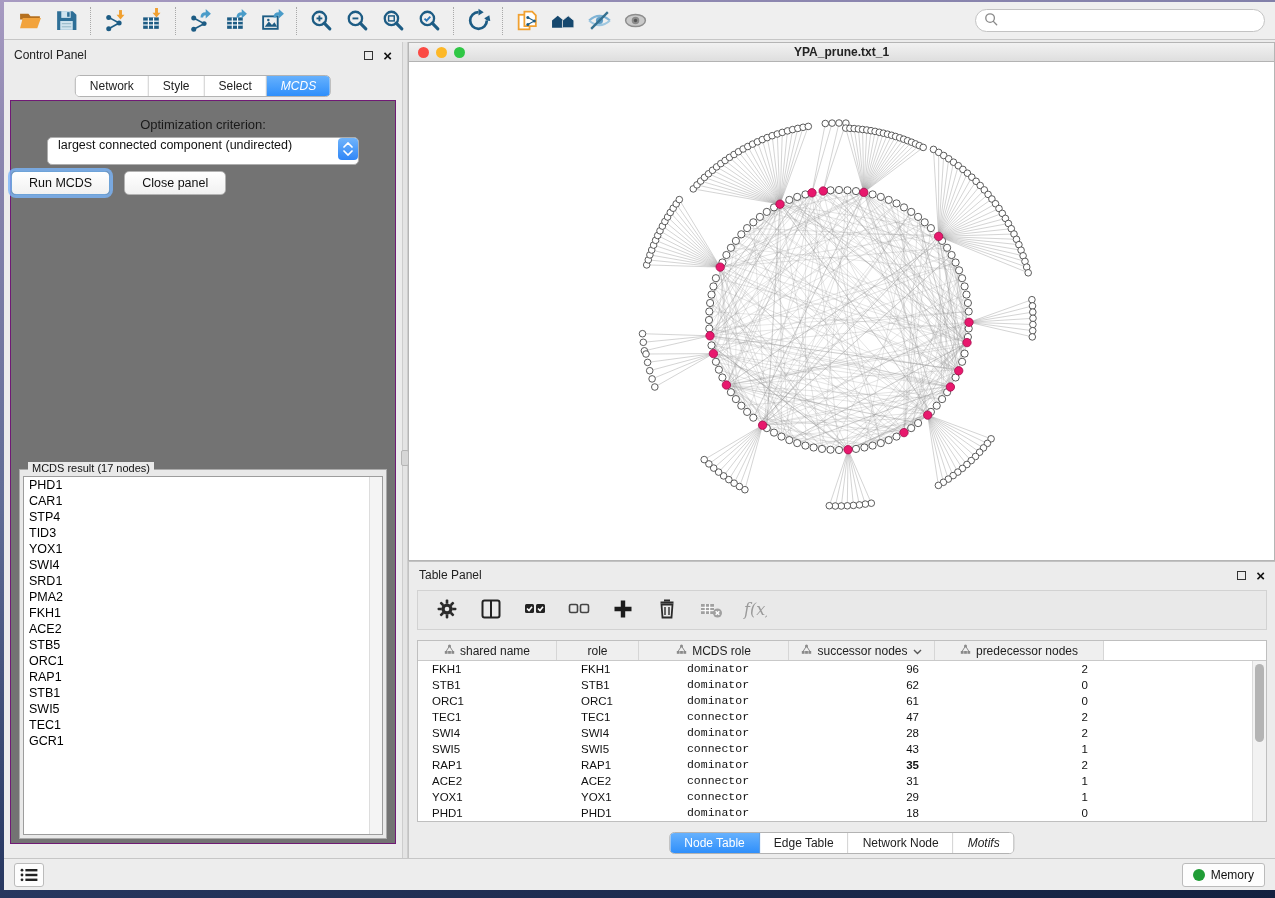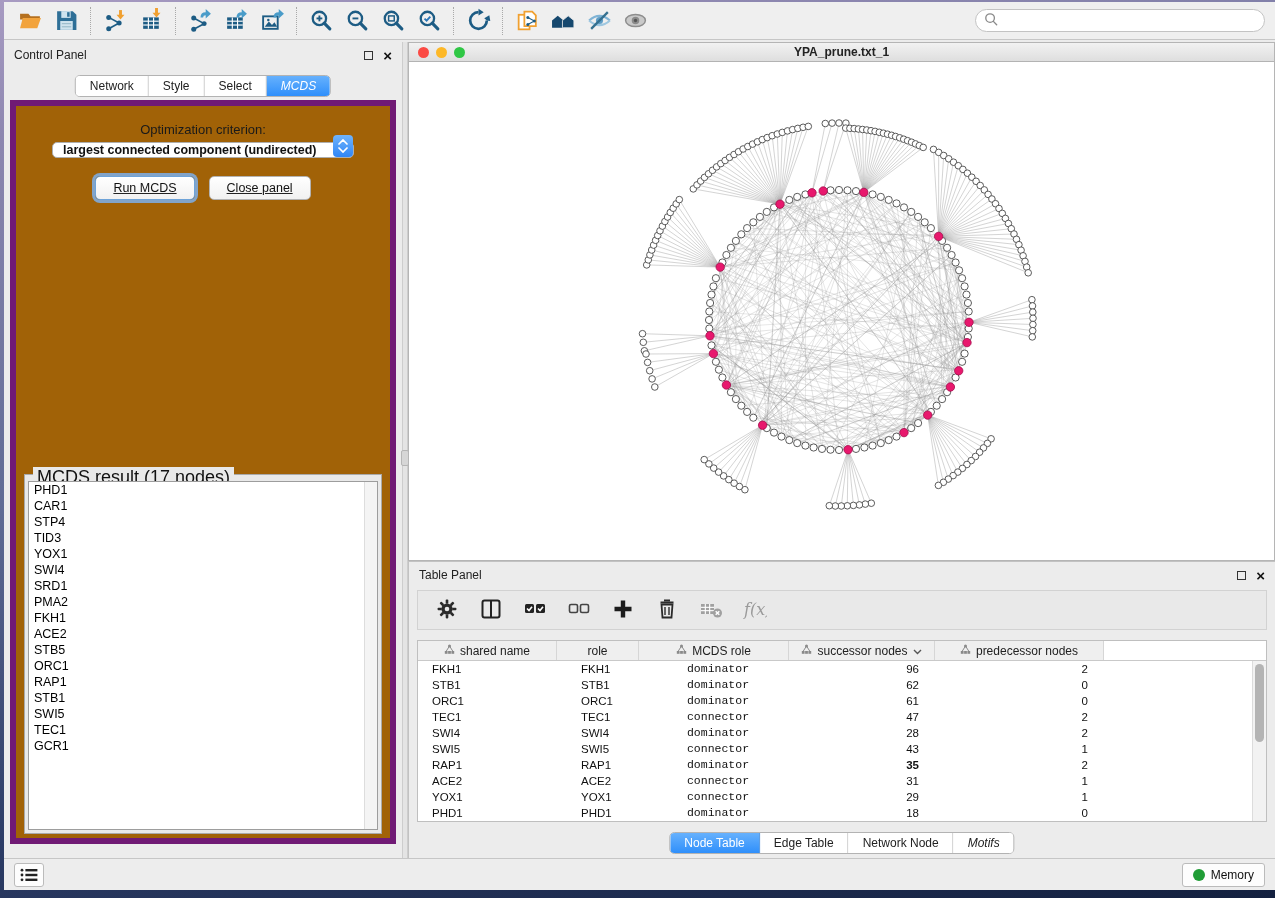--- a/index.html
+++ b/index.html
@@ -24,30 +24,30 @@
   .control-panel { position:absolute; left:0; top:40px; width:398px; height:816px; background:#ececec; }
   .panel-titlebar { position:relative; height:26px; line-height:26px; padding-left:10px; font-size:12px; color:#222; }
   .panel-ctrls { position:absolute; right:10px; top:0; height:26px; display:flex; align-items:center; gap:10px; }
   .float-glyph { width:9px; height:9px; border:1.5px solid #333; display:inline-block; }
   .close-glyph { font-weight:900; font-size:15px; color:#111; line-height:9px; }
   .seg-tabs { position:absolute; left:50%; transform:translateX(-50%); display:flex; height:22px; border:1px solid #b3b3b3; border-radius:5px; background:#fff; overflow:hidden; }
   .cp-tabs { top:33px; }
   .seg-tab { padding:0 14px; line-height:21px; font-size:12px; color:#222; border-right:1px solid #c6c6c6; background:#fff; white-space:nowrap; }
   .seg-tab:last-child { border-right:none;font-style:italic; }
   .seg-tab.active { background:linear-gradient(#66b1fd,#2f8ffb); color:#fff; border-right-color:#2f80d8; }
-  .cp-content { position:absolute; left:6px; right:6px; top:58px; bottom:14px; background:#a16207; border:6px solid #701a75; }
+  .cp-content { position:absolute; left:6px; right:6px; top:58px; bottom:14px; background:#737373; border:1px solid #701a75; }
   .opt-label { position:absolute; top:16px; width:100%; text-align:center; font-size:13px; color:#1a1a1a; }
-  .dropdown { position:absolute; left:36px; right:36px; top:36px; height:16px; background:#fff; border:1px solid #aeaeae; border-radius:5px; display:flex; align-items:flex-end;font-weight:bold; }
+  .dropdown { position:absolute; left:36px; right:36px; top:36px; height:28px; background:#fff; border:1px solid #aeaeae; border-radius:5px; display:flex; align-items:flex-start; }
   .dropdown-text { flex:1; padding-left:10px; font-size:12.5px; color:#111; white-space:nowrap; }
   .dropdown-stepper { width:20px; height:22px; margin-right:0px; border-radius:4px; background:linear-gradient(#70b4fb,#2f86f7); display:flex; flex-direction:column; align-items:center; justify-content:center; gap:2px; }
-  .btn-row { position:absolute; top:70px; width:100%; display:flex; justify-content:center; gap:14px;text-decoration:underline; }
+  .btn-row { position:absolute; top:70px; width:100%; display:flex; gap:14px; }
   .push-btn { height:24px; padding:0 17px; background:linear-gradient(#ffffff,#f1f1f1); border:1px solid #b3b3b3; border-radius:5px; font-size:12.5px; color:#111; line-height:22px; }
   .push-btn.focused { border:1px solid #6ea3d8; box-shadow:0 0 0 3px rgba(122,181,250,.8); }
   .result-box { position:absolute; left:8px; right:8px; top:368px; bottom:4px; border:1px solid #aaa; background:#e9e9e9; }
-  .result-legend { position:absolute; top:-8px; left:8px; background:#e9e9e9; padding:0 4px; font-size:18px; color:#111; }
+  .result-legend { position:absolute; top:-8px; left:8px; background:#e9e9e9; padding:0 4px; font-size:11px; color:#111; }
   .result-list { position:absolute; left:3px; right:3px; top:6px; bottom:3px; background:#fff; border:1px solid #9d9d9d; overflow:hidden; }
   .result-scroll { position:absolute; right:0; top:0; bottom:0; width:13px; background:#f4f4f4; border-left:1px solid #ddd; }
   .result-item { font-size:12.5px; line-height:16px; padding-left:5px; color:#000; }
 
   
   .v-splitter { position:absolute; left:398px; top:40px; width:6px; height:816px; background:#e4e4e4; border-left:1px solid #cdcdcd; border-right:1px solid #cdcdcd; }
   .v-grip { position:absolute; left:-2px; top:408px; width:8px; height:16px; background:#d6d6d6; border:1px solid #b5b5b5; border-radius:2px; }
 
   
   .network-panel { position:absolute; left:404px; top:40px; width:867px; height:519px; border:1px solid #b5b5b5; background:#fff; }

